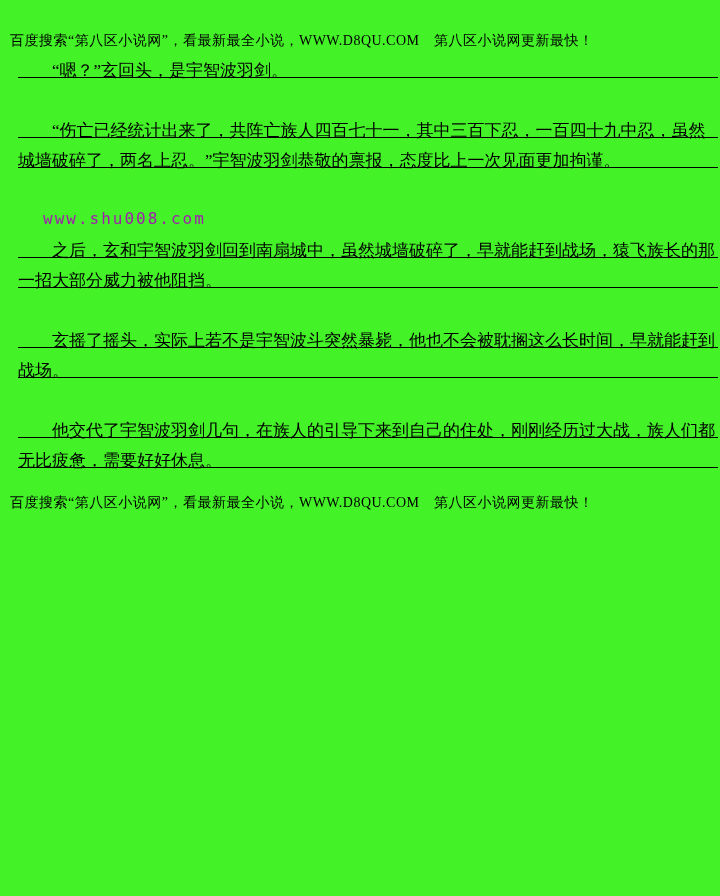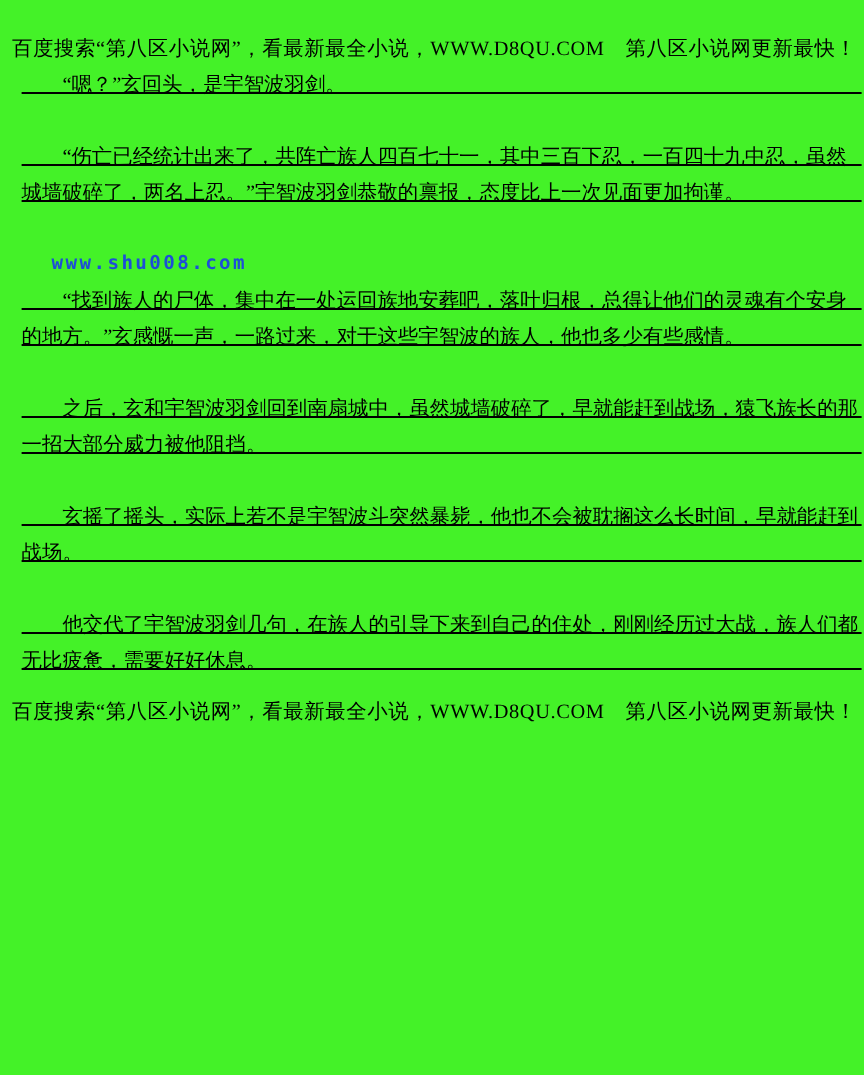--- a/index.html
+++ b/index.html
@@ -14,21 +14,21 @@
     color: #000000;
     font-family: "Liberation Serif", "DejaVu Serif", serif;
   }
   .page {
     position: relative;
     width: 720px;
     height: 896px;
   }
   .site-notice {
     margin: 26px 10px 0 10px;
-    font-size: 17px;
+    font-size: 14px;
     line-height: 30px;
     white-space: nowrap;
     letter-spacing: 0.5px;
   }
   .site-notice.bottom {
     margin-top: 7px;
   }
   .content {
     margin: 0 2px 0 18px; 
   }
@@ -53,22 +53,21 @@
   .content .group-bottom p:last-child {
     margin-bottom: 12px;
   }
   .watermark {
     height: 30px;
     line-height: 26px;
     padding-left: 25px;
     font-family: "DejaVu Sans Mono", "Liberation Mono", monospace;
     font-size: 16px;
     letter-spacing: 2px;
-    color: #1d4ed8;
-    font-weight: bold;
+    color: #a21caf;
   }
 </style>
 </head>
 <body>
 
 <div class="page">
 
   <div class="site-notice top">百度搜索“第八区小说网”，看最新最全小说，WWW.D8QU.COM　第八区小说网更新最快！</div>
 
   <div class="content">
@@ -76,21 +75,20 @@
     <div class="group-top">
 
     <p>“嗯？”玄回头，是宇智波羽剑。</p>
         <p>“伤亡已经统计出来了，共阵亡族人四百七十一，其中三百下忍，一百四十九中忍，虽然城墙破碎了，两名上忍。”宇智波羽剑恭敬的禀报，态度比上一次见面更加拘谨。</p>
       </div>
 
     <div class="watermark">www.shu008.com</div>
 
     <div class="group-bottom">
 
-        <p>“找到族人的尸体，集中在一处运回族地安葬吧，落叶归根，总得让他们的灵魂有个安身的地方。”玄感慨一声，一路过来，对于这些宇智波的族人，他也多少有些感情。</p>
         <p>之后，玄和宇智波羽剑回到南扇城中，虽然城墙破碎了，早就能赶到战场，猿飞族长的那一招大部分威力被他阻挡。</p>
         <p>玄摇了摇头，实际上若不是宇智波斗突然暴毙，他也不会被耽搁这么长时间，早就能赶到战场。</p>
         <p>他交代了宇智波羽剑几句，在族人的引导下来到自己的住处，刚刚经历过大战，族人们都无比疲惫，需要好好休息。</p>
       </div>
 
   </div>
 
   <div class="site-notice bottom">百度搜索“第八区小说网”，看最新最全小说，WWW.D8QU.COM　第八区小说网更新最快！</div>
 
 </div>

